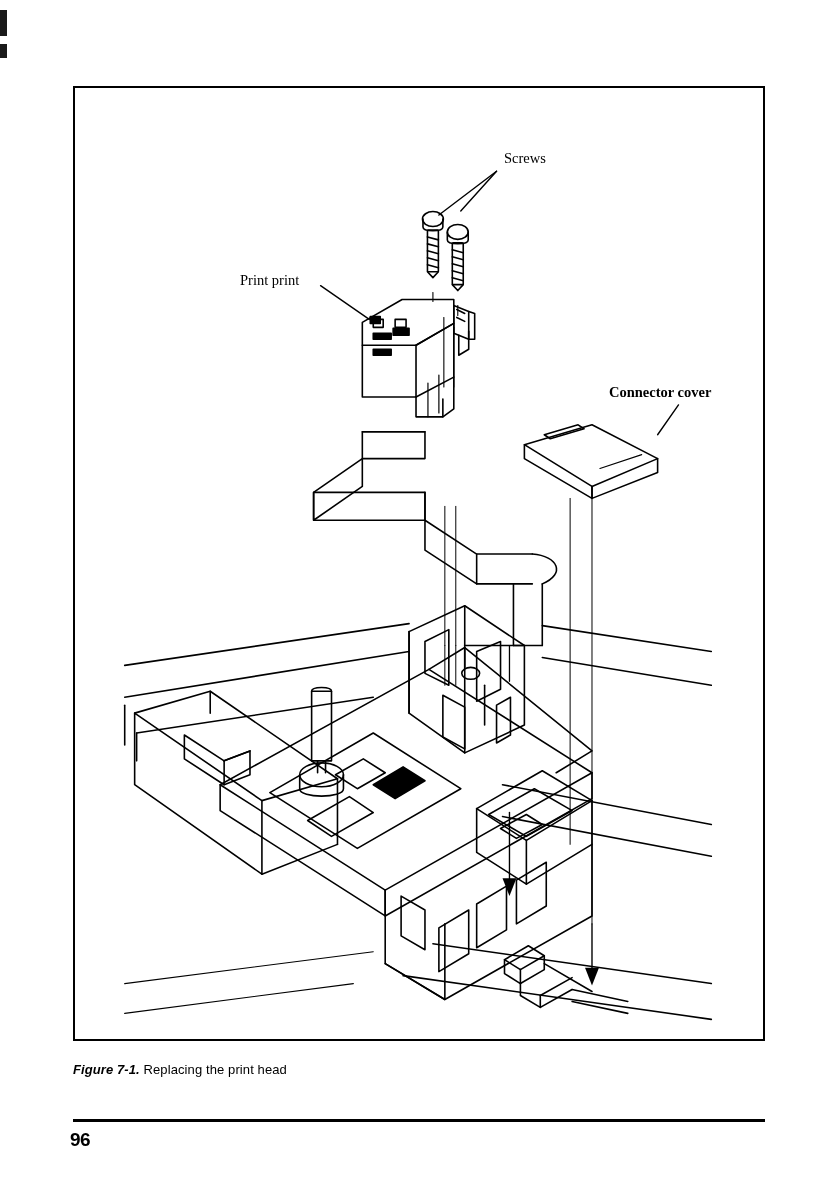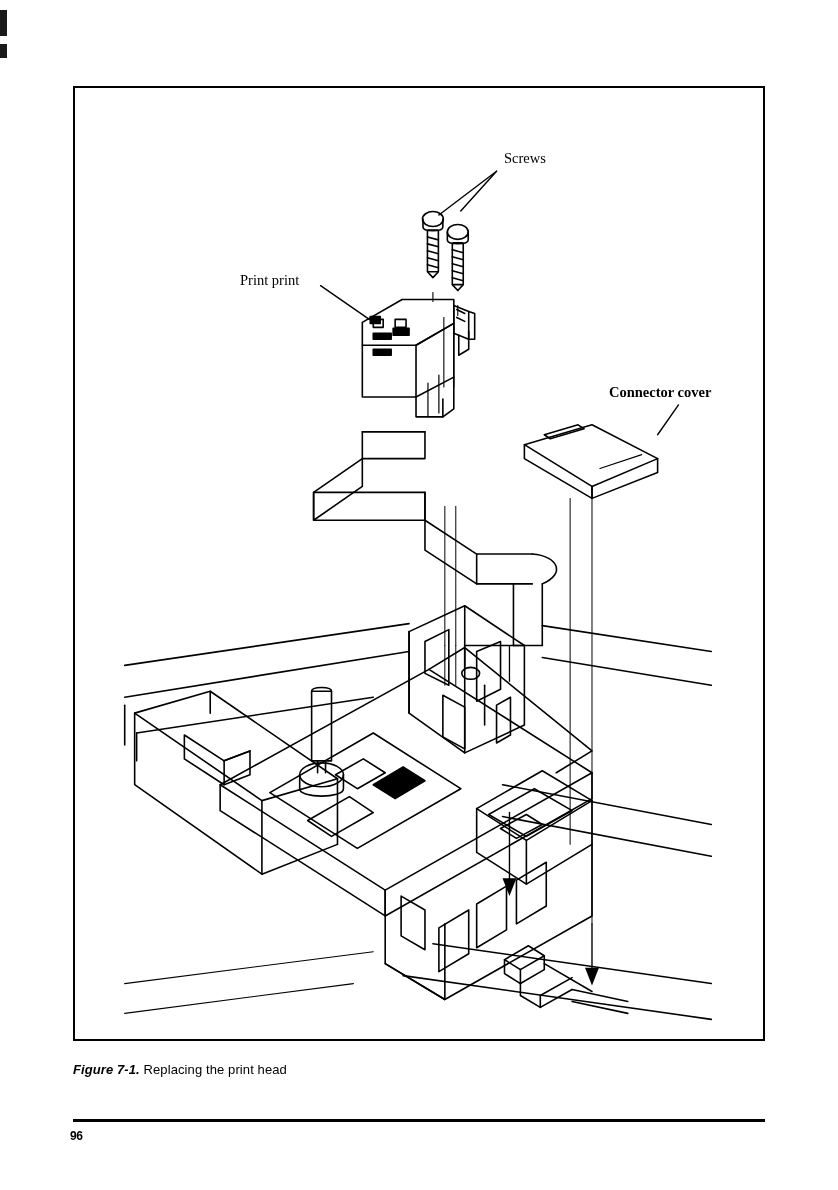--- a/index.html
+++ b/index.html
@@ -64,21 +64,21 @@
     top: 1119px;
     width: 692px;
     height: 3px;
     background: #000;
   }
   .page-number {
     position: absolute;
     left: 70px;
     top: 1129px;
     font-family: "Liberation Sans", sans-serif;
-    font-size: 12px;
+    font-size: 19px;
     font-weight: bold;
     letter-spacing: -0.5px;
   }
 
   
   .label {
     position: absolute;
     font-family: "Liberation Serif", serif;
     font-size: 14.5px;
     white-space: nowrap;

